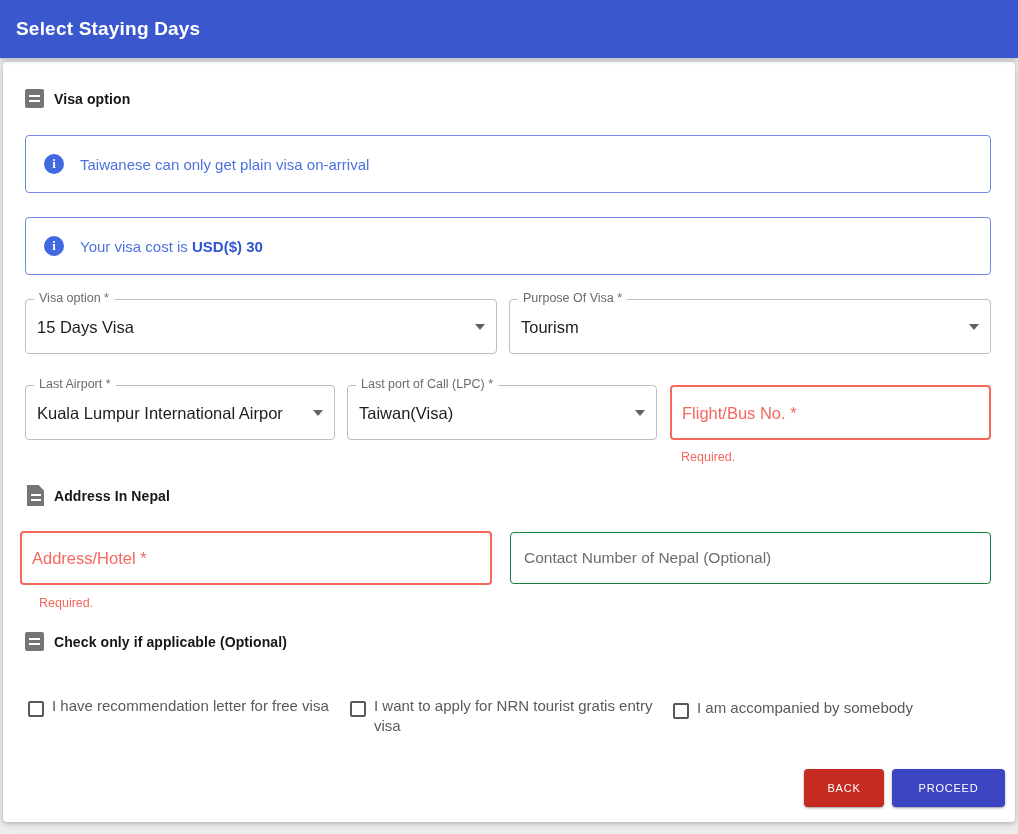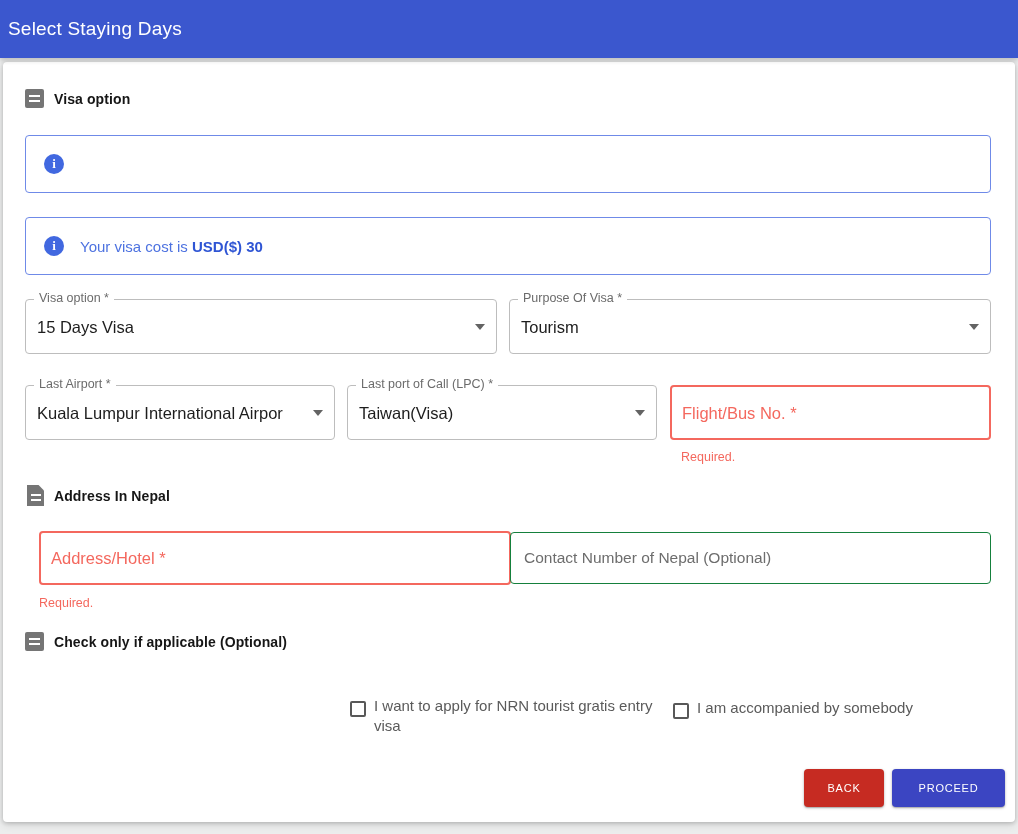--- a/index.html
+++ b/index.html
@@ -18,23 +18,23 @@
     position: absolute; left: 0; top: 0;
     width: 1018px; height: 58px;
     background: #3b57ce;
     display: flex; align-items: center;
     box-shadow: 0 2px 5px rgba(0,0,0,.22);
     z-index: 5;
   }
   .header-title {
     color: #ffffff;
     font-size: 19px;
-    font-weight: normal;
+    font-weight: bold;
     letter-spacing: .2px;
-    margin-left: 8px;
+    margin-left: 16px;
   }
 
   
   .card {
     position: absolute; left: 3px; top: 62px;
     width: 1012px; height: 760px;
     background: #ffffff;
     border-radius: 4px;
     box-shadow: 0 1px 4px rgba(0,0,0,.20), 0 3px 9px rgba(0,0,0,.10);
     padding: 0 22px;
@@ -219,20 +219,21 @@
 
   <div class="card">
 
     <div class="section-head" style="position:absolute; left:22px; top:27px;">
       <span class="icon-subject"></span>
       <span class="sec-title">Visa option</span>
     </div>
 
     <div class="alert" style="position:absolute; left:22px; top:73px; width:966px;">
       <span class="icon-info">i</span>
+      <span class="alert-text">Taiwanese can only get plain visa on-arrival</span>
     </div>
 
     <div class="alert" style="position:absolute; left:22px; top:155px; width:966px;">
       <span class="icon-info">i</span>
       <span class="alert-text"><span>Your visa cost is </span><b>USD($) 30</b></span>
     </div>
 
     <div class="field" style="position:absolute; left:22px; top:237px; width:472px;">
       <span class="outline"></span>
       <span class="notch">Visa option *</span>
@@ -265,35 +266,39 @@
       <span class="outline"></span>
       <span class="ph">Flight/Bus No. *</span>
     </div>
     <div class="helper-error" style="position:absolute; left:667px; top:383px;">Required.</div>
 
     <div class="section-head" style="position:absolute; left:24px; top:423px;">
       <span class="icon-article"></span>
       <span class="sec-title">Address In Nepal</span>
     </div>
 
-    <div class="field error" style="position:absolute; left:36px; top:469px; width:472px; height:54px;">
+    <div class="field error" style="position:absolute; left:17px; top:469px; width:472px; height:54px;">
       <span class="outline"></span>
       <span class="ph">Address/Hotel *</span>
     </div>
     <div class="helper-error" style="position:absolute; left:25px; top:529px;">Required.</div>
 
     <div class="tfield" style="position:absolute; left:507px; top:470px; width:481px;">
       <span class="ph">Contact Number of Nepal (Optional)</span>
     </div>
 
     <div class="section-head" style="position:absolute; left:22px; top:570px;">
       <span class="icon-subject"></span>
       <span class="sec-title">Check only if applicable (Optional)</span>
     </div>
 
+    <div class="cb-item" style="position:absolute; left:25px; top:634px; width:315px;">
+      <span class="cb-box"></span>
+      <span class="cb-label">I have recommendation letter for free visa</span>
+    </div>
 
     <div class="cb-item" style="position:absolute; left:347px; top:634px; width:310px;">
       <span class="cb-box"></span>
       <span class="cb-label">I want to apply for NRN tourist gratis entry visa</span>
     </div>
 
     <div class="cb-item" style="position:absolute; left:670px; top:636px; width:310px;">
       <span class="cb-box"></span>
       <span class="cb-label">I am accompanied by somebody</span>
     </div>

